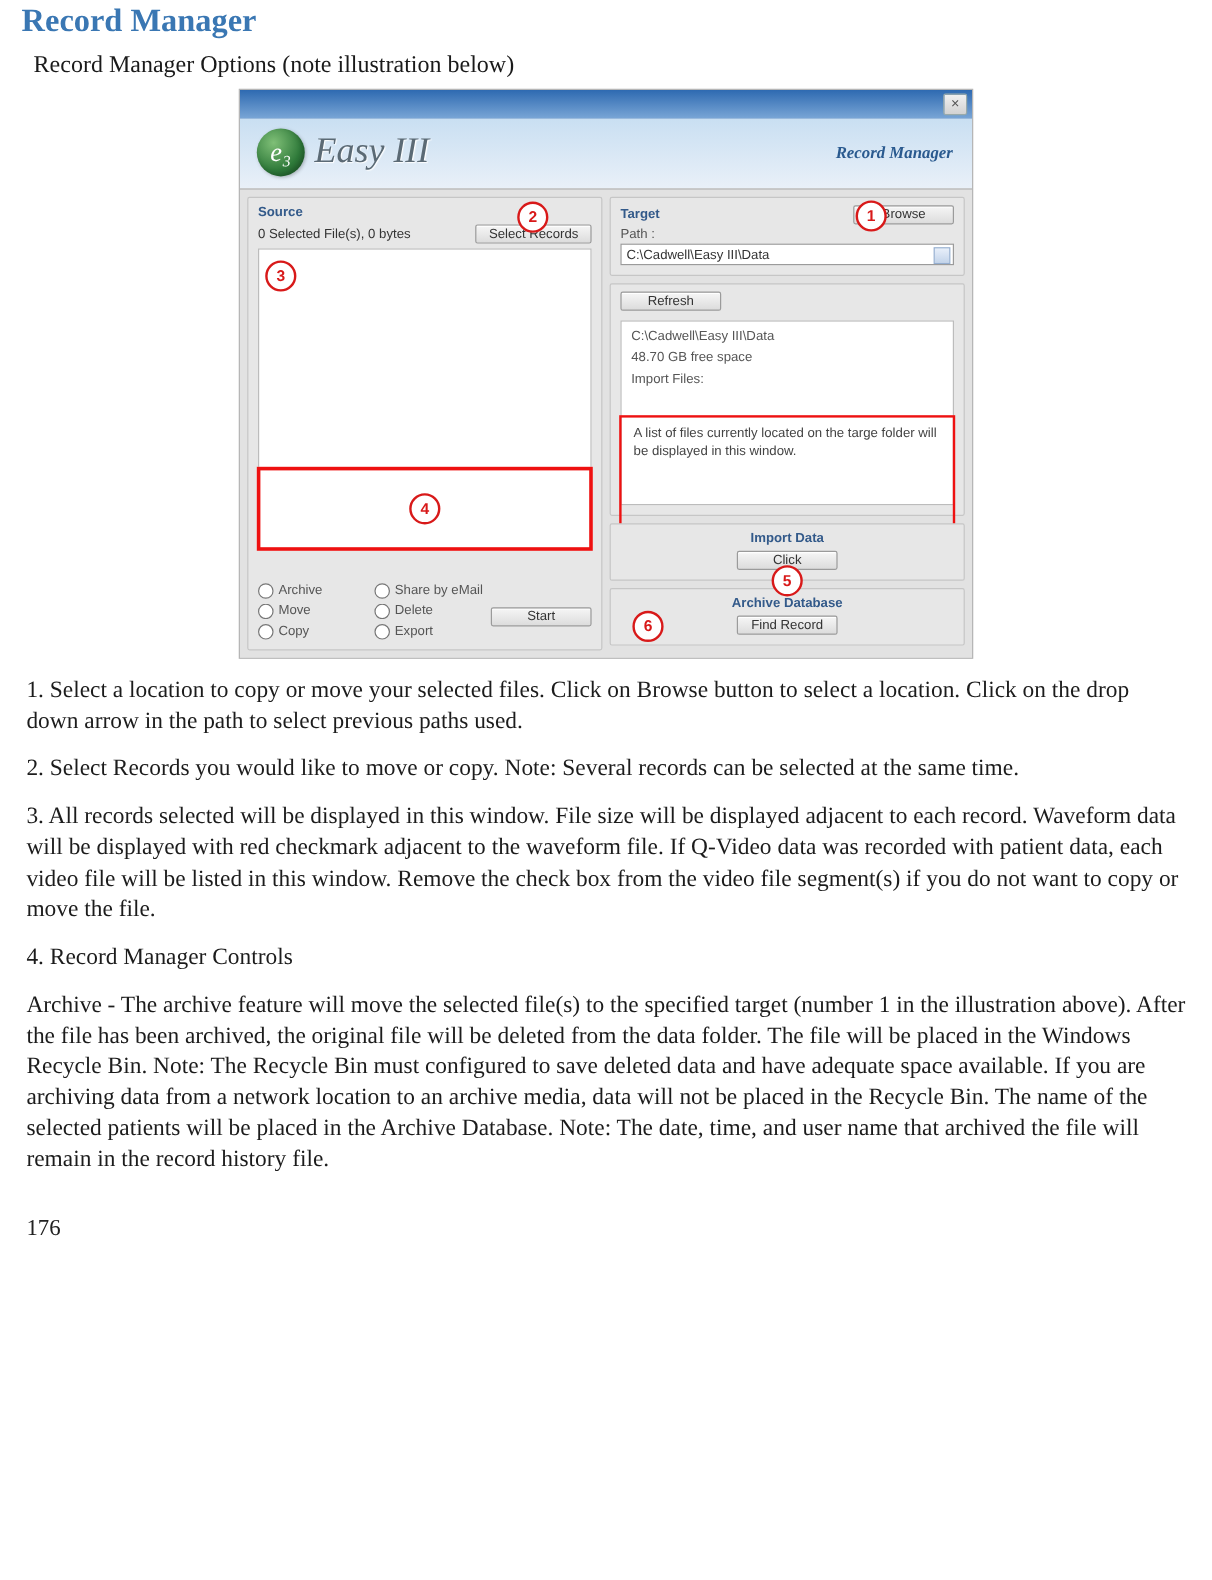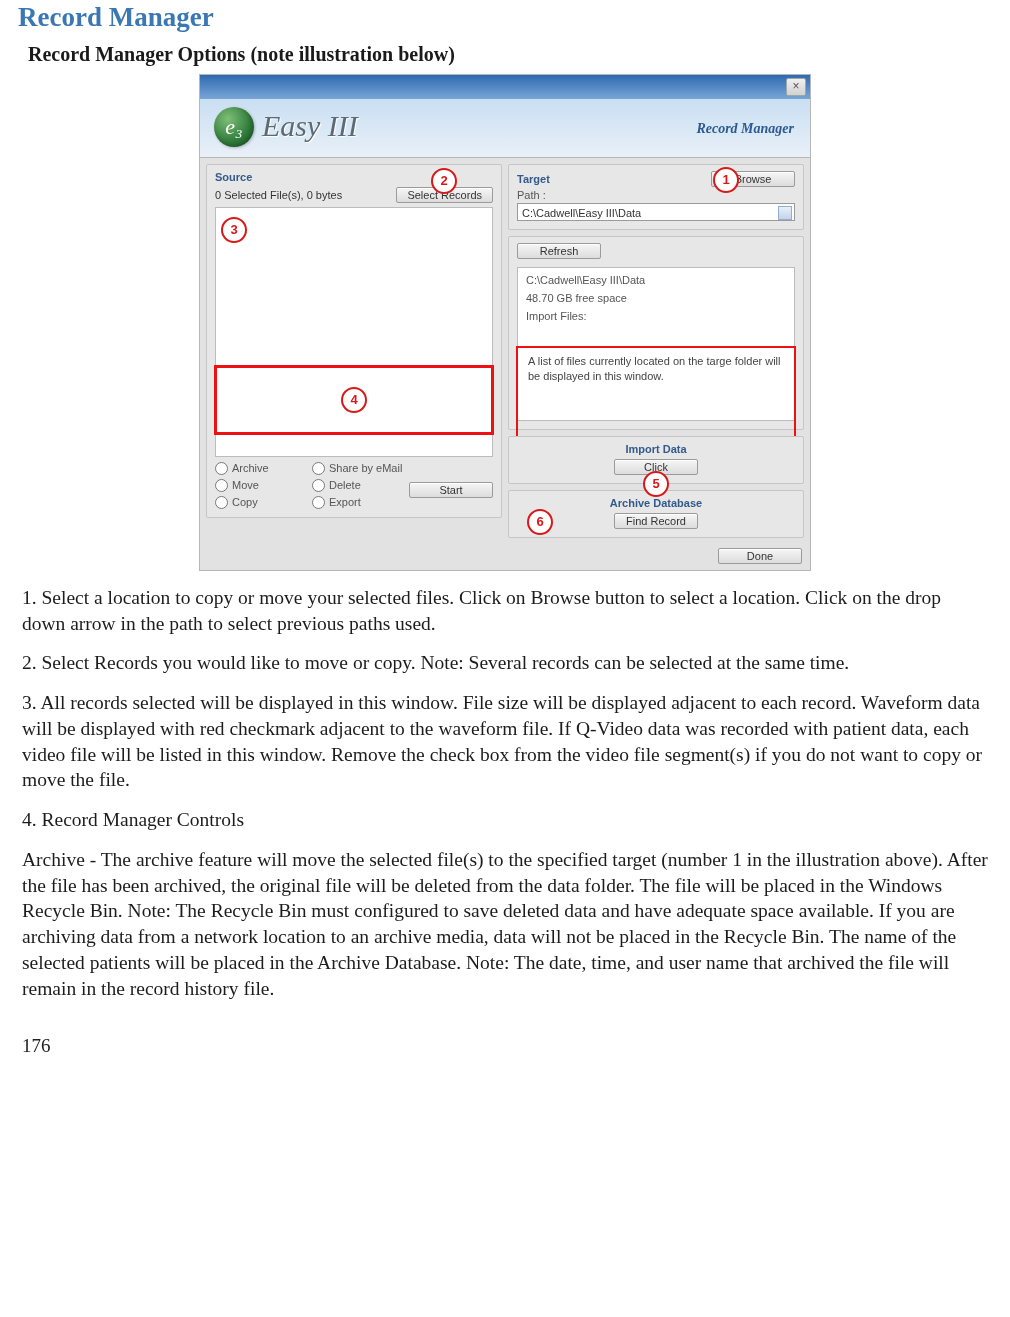--- a/index.html
+++ b/index.html
@@ -16,21 +16,21 @@
   }
   h1.title {
     color: #3a77b3;
     font-family: Georgia, 'Palatino Linotype', serif;
     font-weight: 700;
     font-size: 27px;
     margin: 2px 0 6px 0;
   }
   h2.subtitle {
     font-family: Georgia, 'Palatino Linotype', serif;
-    font-weight: 700;
+    font-weight: 400;
     font-size: 20px;
     margin: 10px 0 8px 10px;
     color: #1a1a1a;
   }
   .screenshot-wrap {
     display: flex;
     justify-content: center;
     margin: 2px 0 14px 0;
   }
   .screenshot {
@@ -285,21 +285,21 @@
       <div class="app-header">
         <div class="logo-circle"></div>
         <div class="logo-e">e₃</div>
         <div class="logo-text">Easy III</div>
         <div class="header-label">Record Manager</div>
       </div>
 
       <div class="body-area">
 
         <div class="col">
-          <div class="group" style="position:relative; padding-bottom:60px;">
+          <div class="group" style="position:relative; padding-bottom:84px;">
             <div class="group-title">Source</div>
             <div class="row">
               <span>0 Selected File(s), 0 bytes</span>
               <span class="btn">Select Records</span>
             </div>
             <div class="num-badge" style="left:224px; top:3px;">2</div>
 
             <div class="white-box source-box"></div>
             <div class="num-badge" style="left:14px; top:52px;">3</div>
 
@@ -375,23 +375,20 @@
             </div>
             <div class="group" style="flex:1; text-align:center; position:relative;">
               <div class="group-title">Archive Database</div>
               <span class="btn">Find Record</span>
               <div class="num-badge" style="left:18px; top:18px;">6</div>
             </div>
           </div>
         </div>
       </div>
 
-      <div class="footer-row">
-        <span class="btn">Done</span>
-      </div>
 
     </div>
   </div>
 
   <p class="para">1.  Select a location to copy or move your selected files.  Click on Browse button to select a location.  Click on the drop down arrow in the path to select previous paths used.</p>
   <p class="para">2.  Select Records you would like to move or copy.  Note:  Several records can be selected at the same time.</p>
   <p class="para">3.  All records selected will be displayed in this window.  File size will be displayed adjacent to each record.  Waveform data will be displayed with red checkmark adjacent to the waveform file.  If Q-Video data was recorded with patient data, each video file will be listed in this window.  Remove the check box from the video file segment(s) if you do not want to copy or move the file.</p>
   <p class="para">4.  Record Manager Controls</p>
   <p class="para">Archive - The archive feature will move the selected file(s) to the specified target (number 1 in the illustration above).  After the file has been archived, the original file will be deleted from the data folder.  The file will be placed in the Windows Recycle Bin.  Note:  The Recycle Bin must configured to save deleted data and have adequate space available.  If you are archiving data from a network location to an archive media, data will not be placed in the Recycle Bin.  The name of the selected patients will be placed in the Archive Database.  Note:  The date, time, and user name that archived the file will remain in the record history file.</p>
 

